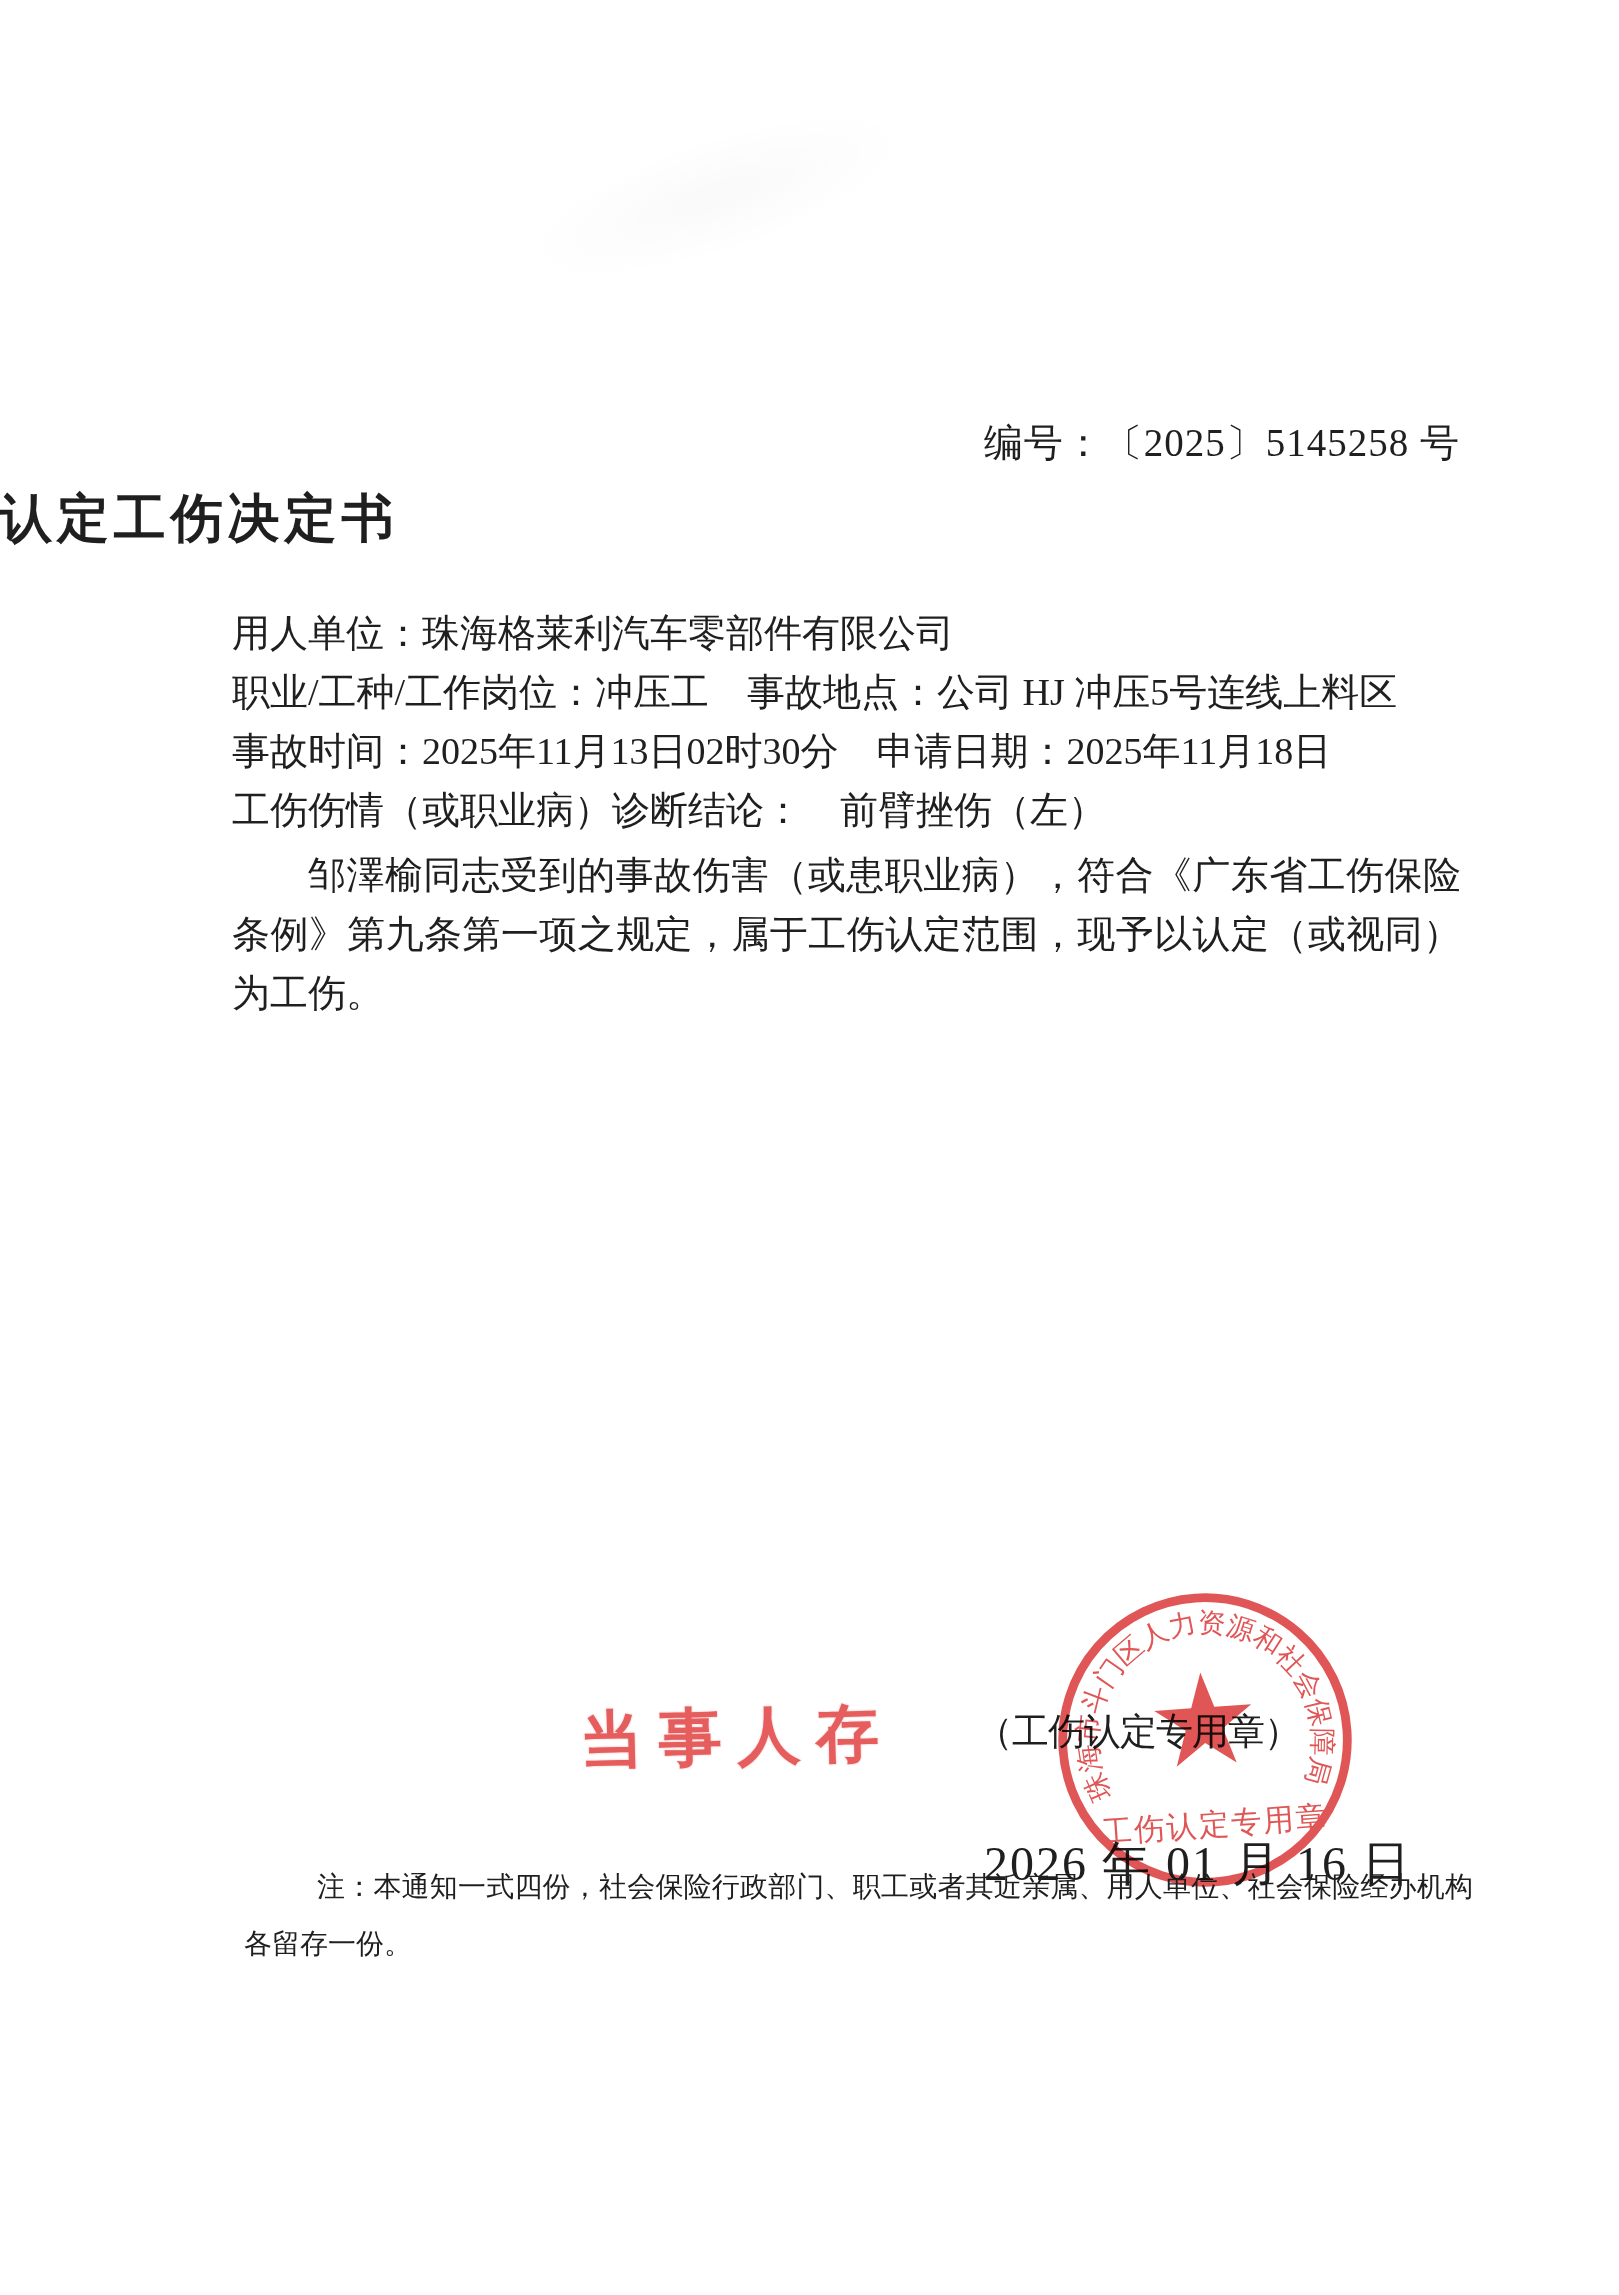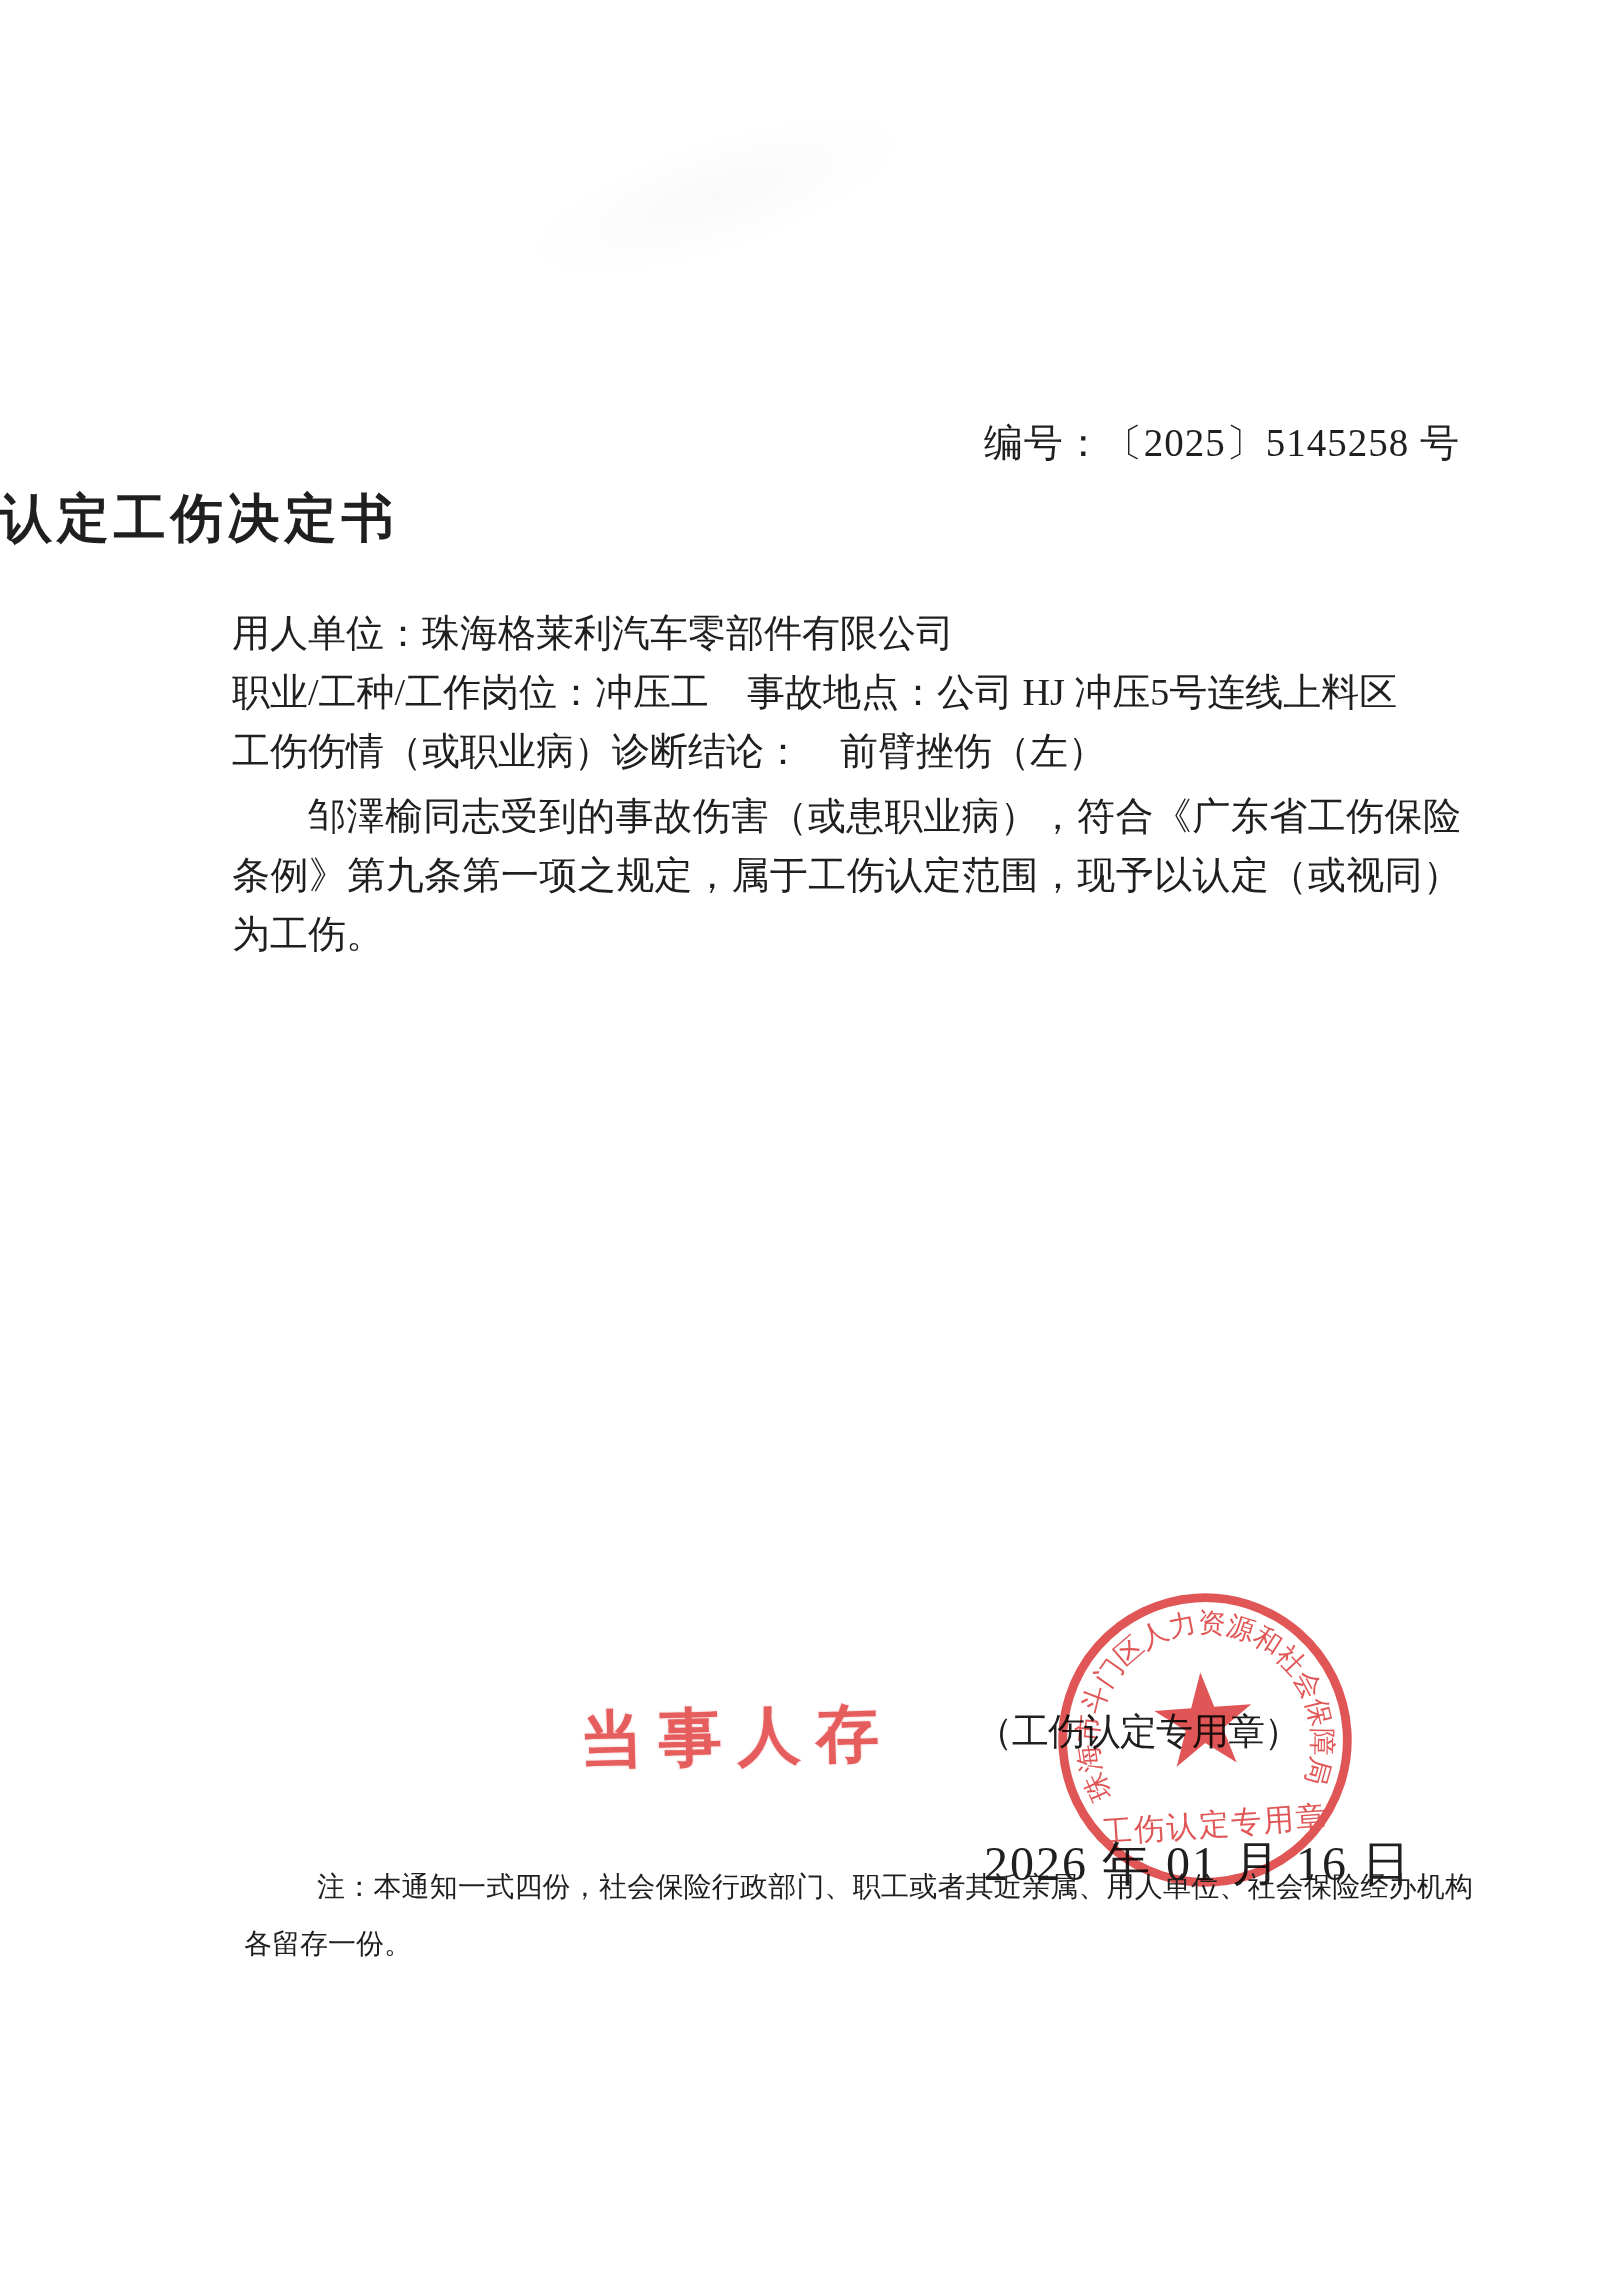--- a/index.html
+++ b/index.html
@@ -68,20 +68,21 @@
 
   <div class="scan-smudge"></div>
 
   <div class="doc-number">编号：〔2025〕5145258 号</div>
 
   <div class="title">认定工伤决定书</div>
 
   <div class="body-block">
     <div class="info-line">用人单位：珠海格莱利汽车零部件有限公司</div>
     <div class="info-line">职业/工种/工作岗位：冲压工　事故地点：公司 HJ 冲压5号连线上料区</div>
+    <div class="info-line">事故时间：2025年11月13日02时30分　申请日期：2025年11月18日</div>
     <div class="info-line">工伤伤情（或职业病）诊断结论：　前臂挫伤（左）</div>
 
     <p class="para">邹澤榆同志受到的事故伤害（或患职业病），符合《广东省工伤保险条例》第九条第一项之规定，属于工伤认定范围，现予以认定（或视同）为工伤。</p>
   </div>
 
   <div class="party-stamp">当事人存</div>
 
   <div class="seal-caption">（工伤认定专用章）</div>
 
   <div class="seal-date">2026 年 01 月 16 日</div>

